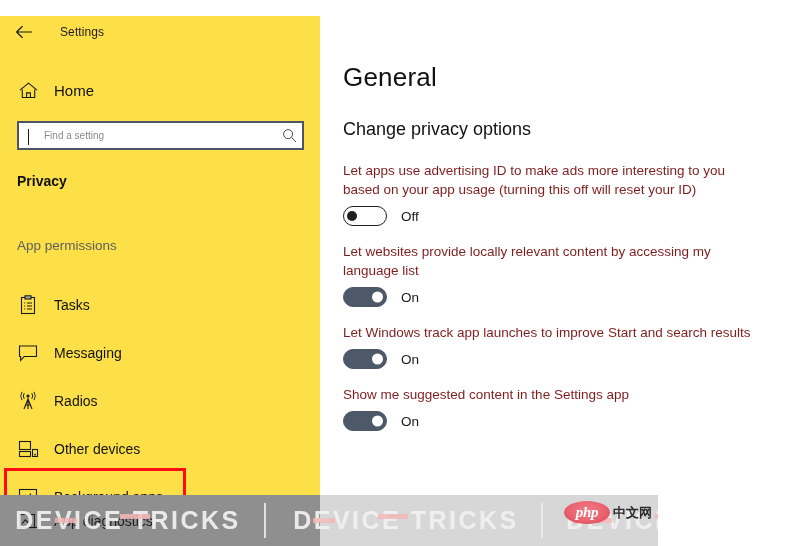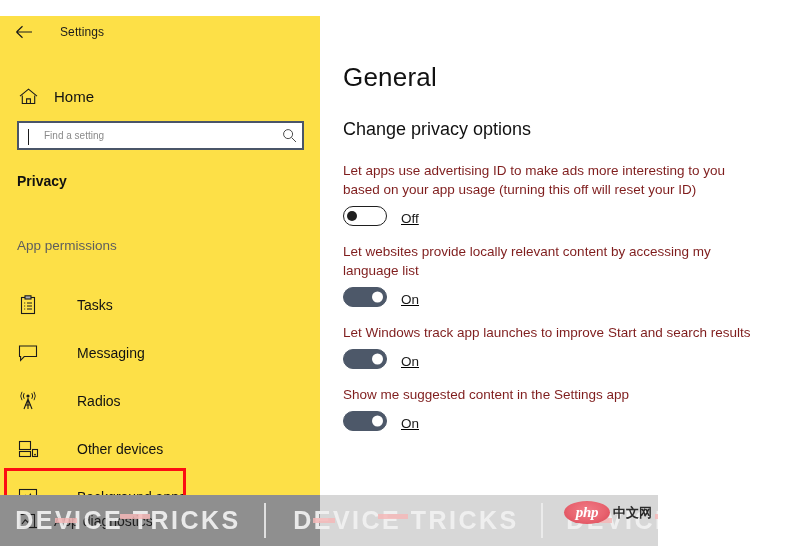--- a/index.html
+++ b/index.html
@@ -52,21 +52,21 @@
   .app-title {
     font-size: 12px;
     color: #1b1b1b;
     margin-left: 14px;
     letter-spacing: .1px;
   }
 
   .nav-home {
     position: absolute;
     left: 0;
-    top: 64px;
+    top: 58px;
     width: 320px;
     height: 32px;
     display: flex;
     align-items: center;
   }
   .nav-home .ico {
     width: 44px;
     display: flex;
     justify-content: center;
     align-items: center;
@@ -137,21 +137,20 @@
     position: absolute;
     left: 0;
     top: 265px;
     width: 320px;
   }
   .nav-item {
     height: 48px;
     display: flex;
     align-items: center;
     position: relative;
-    gap: 23px;
   }
   .nav-item .ico {
     width: 44px;
     display: flex;
     justify-content: center;
     align-items: center;
     margin-left: 6px;
   }
   .nav-item .lbl {
     font-size: 14px;
@@ -207,23 +206,22 @@
     margin-bottom: 16px;
   }
   .setting .desc {
     font-size: 13.5px;
     line-height: 19px;
     color: #7f1d1d;
     max-width: 412px;
   }
   .toggle-row {
     display: flex;
-    align-items: flex-end;
+    align-items: center;
     margin-top: 7px;
-    text-decoration: underline;
   }
   .toggle {
     width: 44px;
     height: 20px;
     border-radius: 10px;
     box-sizing: border-box;
     position: relative;
     flex: none;
   }
   .toggle.on {

